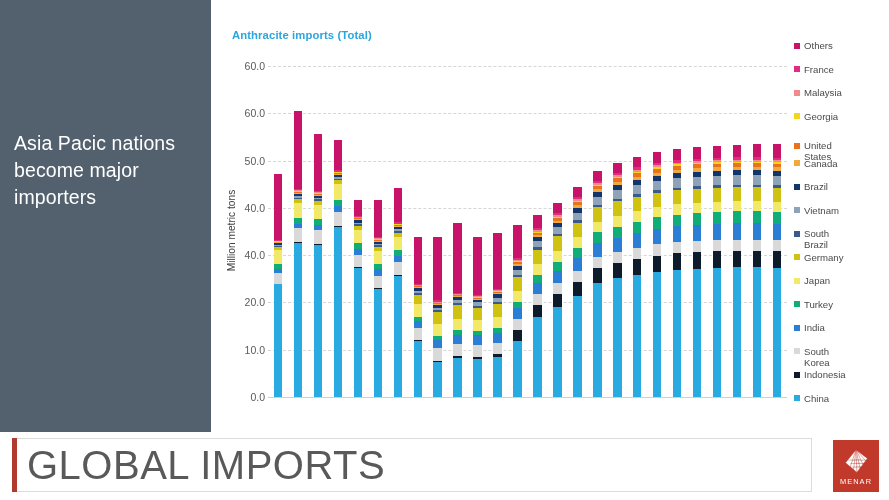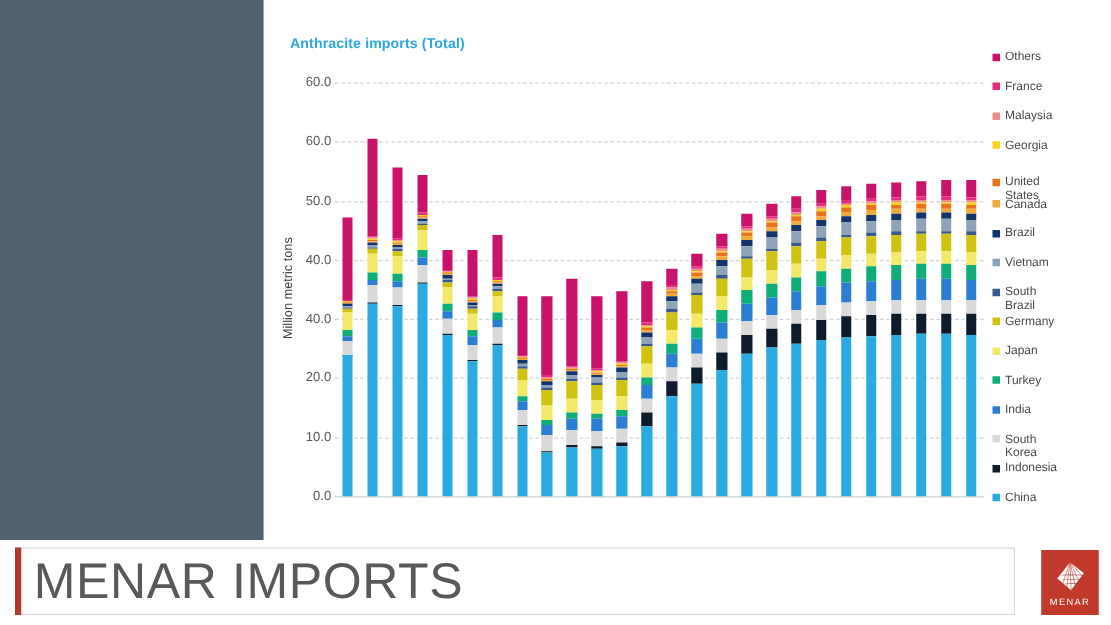--- a/index.html
+++ b/index.html
@@ -129,20 +129,21 @@
   }
   #menar-logo .logo-mark{width:28px;height:28px;}
   #menar-logo .logo-word{
     color:#ffffff;font-size:7.4px;letter-spacing:1.1px;margin-top:2px;
   }
 </style>
 </head>
 <body>
 
 <div id="sidebar">
+  <div id="sidebar-headline">Asia Pacic nations become major importers</div>
 </div>
 
 <div id="chart-panel">
   <div id="chart-title">Anthracite imports (Total)</div>
 
   <div id="axis-y">
     <div id="ylabel">Million metric tons</div>
   <div class="ytick" style="top: 342px;">0.0</div>
       <div class="ytick" style="top: 294.714px;">10.0</div>
       <div class="ytick" style="top: 247.429px;">20.0</div>
@@ -697,21 +698,21 @@
       <div class="legend-item" style="top: 352.5px;">
         <span class="swatch" style="background: rgb(41, 171, 226);"></span>
         <span>China</span>
       </div>
     </div>
 </div>
 
 <div id="titlebar">
   <div id="title-box"></div>
   <div id="title-accent"></div>
-  <div id="title-text">MENAR IMPORTS</div>
+  <div id="title-text">GLOBAL IMPORTS</div>
 </div>
 <div id="menar-logo">
   <svg class="logo-mark" viewBox="0 0 32 32">
     <polygon points="16,3 29,13 17,29 4,18" fill="#ffffff"></polygon>
     <polygon points="16,3 29,13 17,29 4,18" fill="none" stroke="#c0392b" stroke-width="0.6"></polygon>
     <g stroke="#c0392b" stroke-width="0.7" opacity="0.75">
       <line x1="16" y1="3" x2="9" y2="24"></line>
       <line x1="16" y1="3" x2="13" y2="27"></line>
       <line x1="16" y1="3" x2="17" y2="29"></line>
       <line x1="16" y1="3" x2="21" y2="26"></line>

